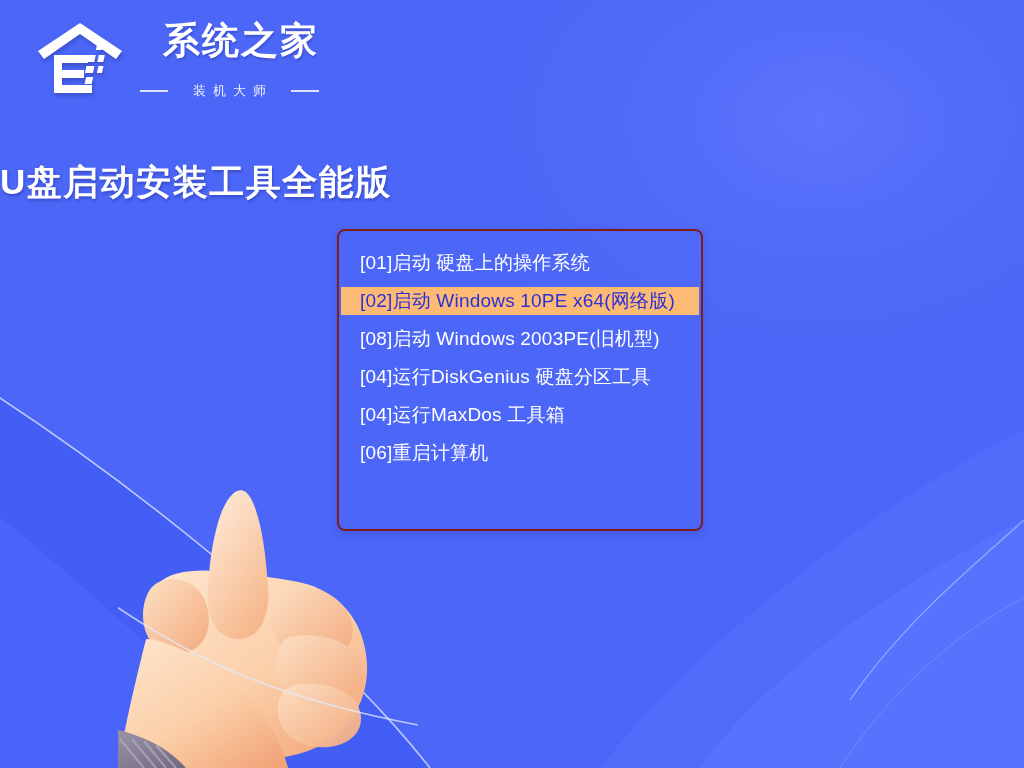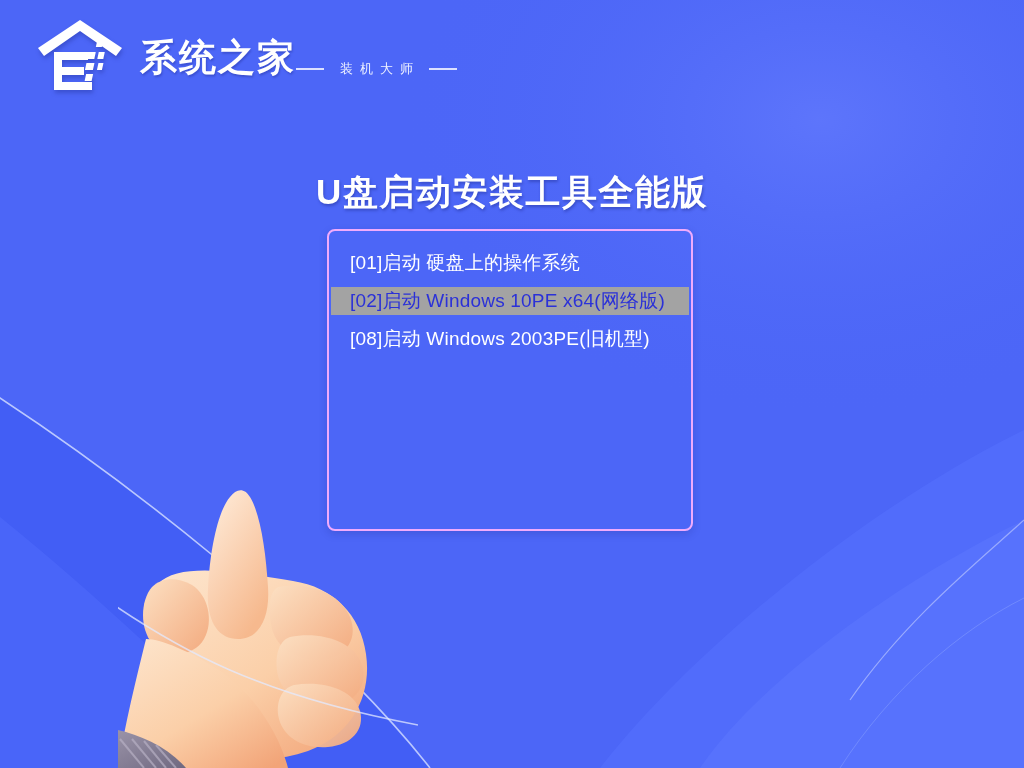--- a/index.html
+++ b/index.html
@@ -27,68 +27,68 @@
   
   #logo-block {
     position: absolute;
     left: 36px;
     top: 18px;
     display: flex;
     align-items: center;
     gap: 16px;
   }
   #logo-mark { width: 88px; height: 76px; display: block; filter: drop-shadow(1px 3px 2px rgba(20,30,120,.30)); }
-  #logo-text-wrap { display: flex; flex-direction: row; align-items: flex-end; padding-top: 4px; }
+  #logo-text-wrap { display: flex; flex-direction: column; align-items: flex-end; padding-top: 4px; }
   #logo-name {
     color: #ffffff;
     font-size: 37px;
     font-weight: 700;
     letter-spacing: 2px;
     line-height: 1.05;
     text-shadow: 1px 2px 2px rgba(20,30,120,.28);
     white-space: nowrap;
   }
   #logo-sub-row {
     display: flex;
     align-items: center;
-    gap: 9px;
+    gap: 18px;
     margin-top: 21px;
   }
   .sub-rule { width: 28px; height: 2px; background: #e8ecff; opacity: .92; }
   #logo-sub {
     color: #eef1ff;
     font-size: 13px;
     letter-spacing: 7px;
     text-indent: 7px;
     white-space: nowrap;
     font-weight: 400;
   }
 
   
   #main-title {
     position: absolute;
     left: 0;
     right: 0;
-    top: 169px;
-    text-align: center;
+    top: 159px;
+    text-align: left;
     color: #ffffff;
     font-size: 35px;
     font-weight: 700;
     letter-spacing: 1.5px;
     text-shadow: 1px 2px 3px rgba(18,26,110,.35);
   }
 
   
   #menu-panel {
     position: absolute;
-    left: 327px;
+    left: 337px;
     top: 229px;
     width: 366px;
     height: 302px;
-    border: 2px solid #f0abfc;
+    border: 2px solid #7f1d1d;
     border-radius: 8px;
     box-sizing: border-box;
     box-shadow: 0 3px 8px rgba(18,26,110,.18);
   }
   #menu-list {
     position: absolute;
     left: 0;
     top: 18px;
     width: 100%;
     display: flex;
@@ -100,21 +100,21 @@
     margin-bottom: 10px;
     padding-left: 21px;
     padding-right: 10px;
     color: #ffffff;
     font-size: 19px;
     font-weight: 400;
     white-space: nowrap;
     letter-spacing: .2px;
   }
   .menu-item.selected {
-    background: #a3a3a3;
+    background: #fdba74;
     color: #2b31d8;
     margin-left: 2px;
     margin-right: 2px;
     padding-left: 19px;
   }
 
   
   #hand-illustration {
     position: absolute;
     left: 118px;
@@ -194,20 +194,23 @@
     </div>
   </div>
 
   <div id="main-title">U盘启动安装工具全能版</div>
 
   <div id="menu-panel">
     <div id="menu-list">
         <div class="menu-item">[01]启动 硬盘上的操作系统</div>
         <div class="menu-item selected">[02]启动 Windows 10PE x64(网络版)</div>
         <div class="menu-item">[08]启动 Windows 2003PE(旧机型)</div>
+        <div class="menu-item">[04]运行DiskGenius 硬盘分区工具</div>
+        <div class="menu-item">[04]运行MaxDos 工具箱</div>
+        <div class="menu-item">[06]重启计算机</div>
       </div>
   </div>
 
   <svg id="hand-illustration" viewBox="0 0 300 279">
     <defs>
       <linearGradient id="skinA" x1="0.1" y1="0" x2="0.9" y2="1">
         <stop offset="0%" stop-color="#fde4cb"></stop>
         <stop offset="55%" stop-color="#fbcfa8"></stop>
         <stop offset="100%" stop-color="#f2a478"></stop>
       </linearGradient>

